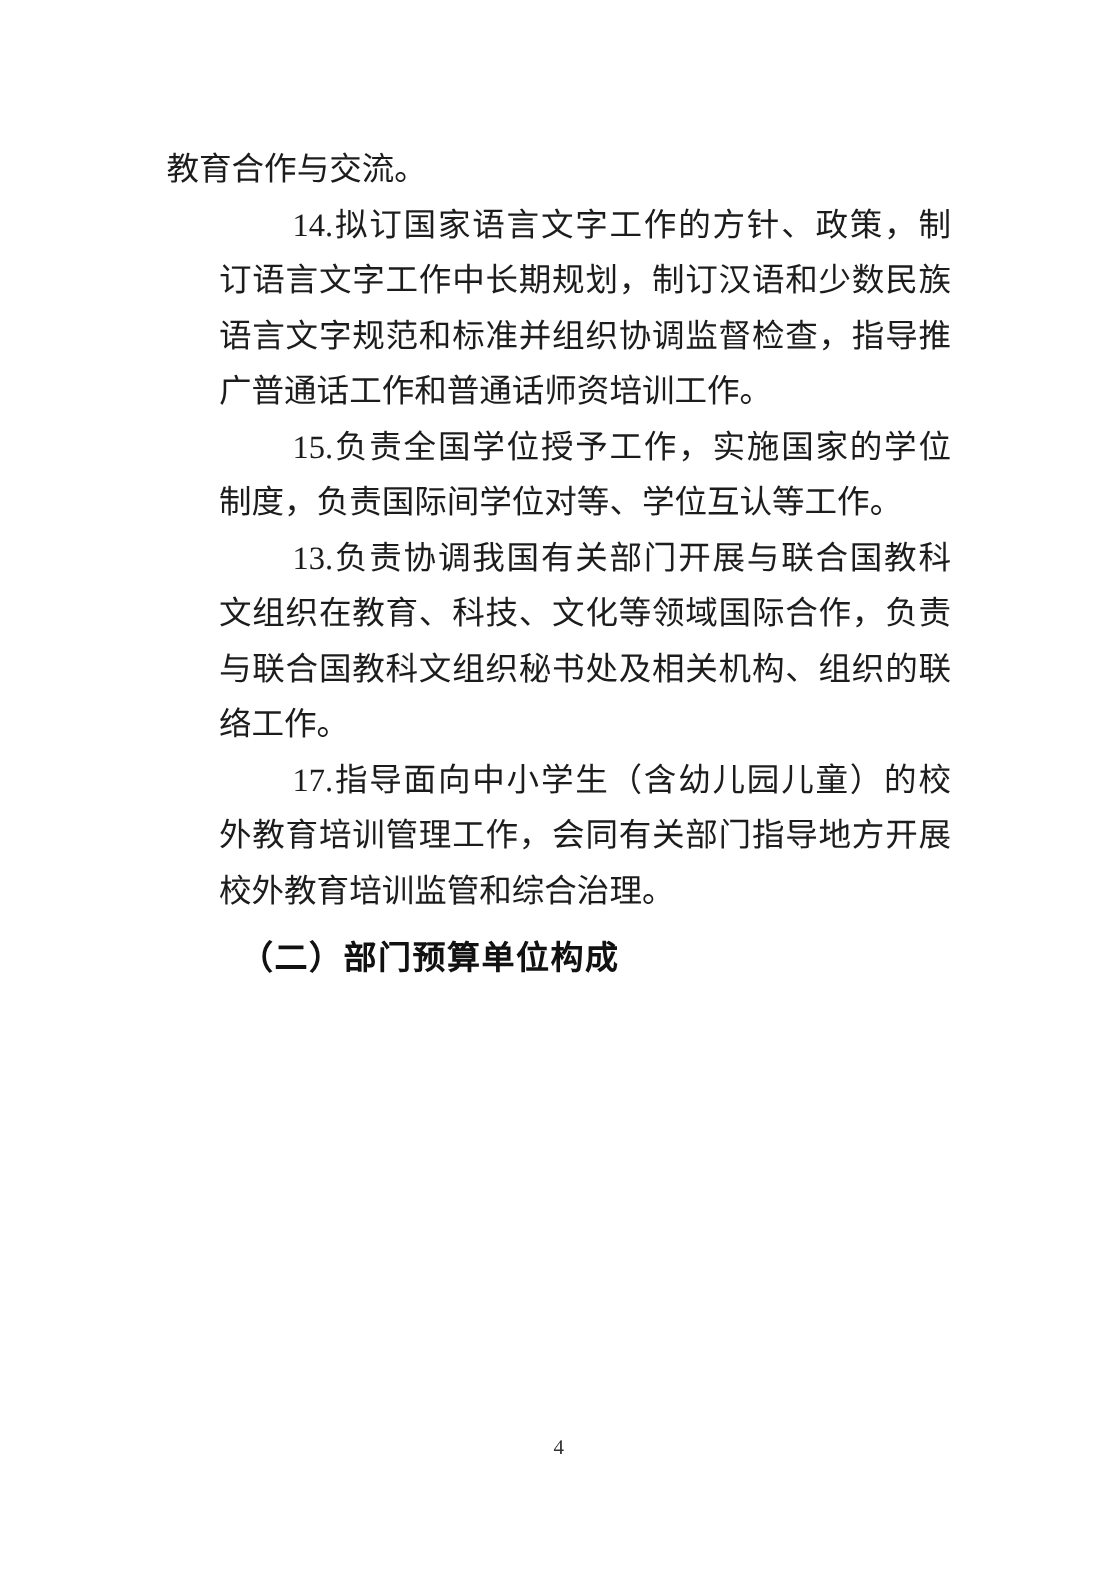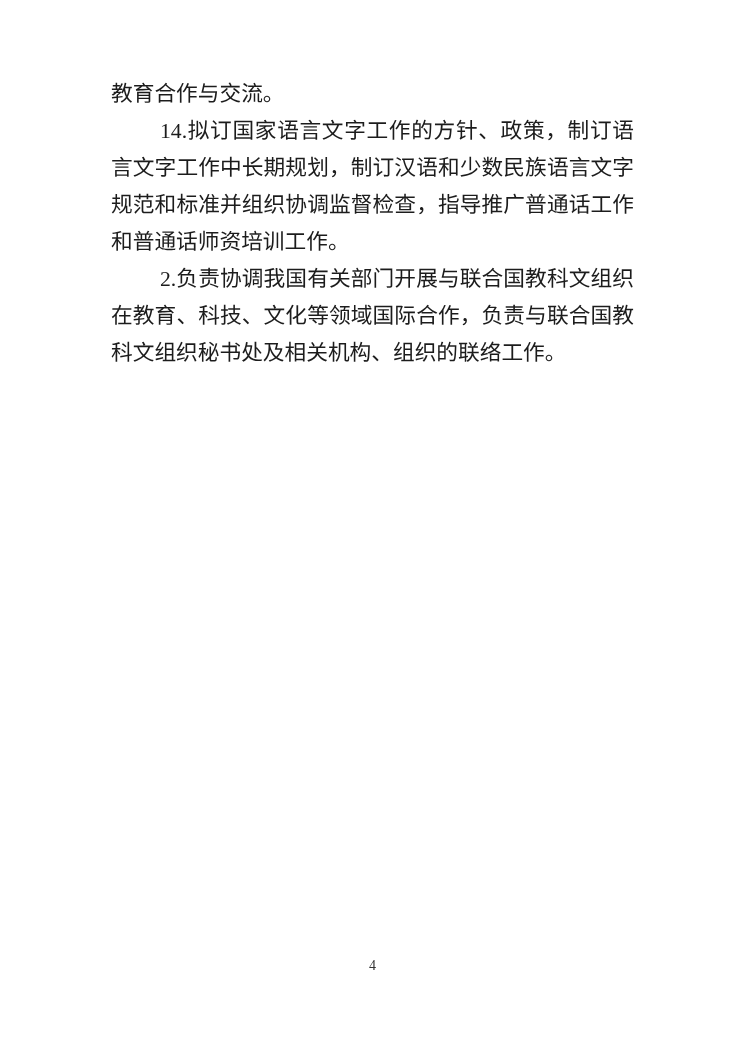--- a/index.html
+++ b/index.html
@@ -12,34 +12,35 @@
     width: 745px;
     height: 1053px;
     background: #ffffff;
     overflow: hidden;
     font-family: "Liberation Serif", "DejaVu Serif", serif;
     color: #1c1c1c;
   }
   .body-text {
     position: absolute;
     left: 111px;
-    top: 76px;
+    top: 95px;
     width: 523px;
   }
   .para {
     margin: 0;
     font-size: 21.7px;
     line-height: 37px;
     text-align: justify;
     text-justify: inter-character;
     letter-spacing: 0;
     color: #1c1c1c;
   }
   .para.indent {
     text-indent: 49px;
+    margin-left: 35px;
   }
   .para.cont {
     text-indent: 0;
   }
   .section-heading {
     margin: 7px 0 21px 0;
     font-size: 22px;
     line-height: 37px;
     font-weight: bold;
     text-indent: 49px;
@@ -60,18 +61,21 @@
   }
 </style>
 </head>
 <body>
 
 <div class="page">
   <main class="body-text">
 
   <p class="para cont">教育合作与交流。</p>
       <p class="para indent">14.拟订国家语言文字工作的方针、政策，制订语言文字工作中长期规划，制订汉语和少数民族语言文字规范和标准并组织协调监督检查，指导推广普通话工作和普通话师资培训工作。</p>
-      <p class="para indent">2.负责协调我国有关部门开展与联合国教科文组织在教育、科技、文化等领域国际合作，负责与联合国教科文组织秘书处及相关机构、组织的联络工作。</p>
+      <p class="para indent">15.负责全国学位授予工作，实施国家的学位制度，负责国际间学位对等、学位互认等工作。</p>
+      <p class="para indent">13.负责协调我国有关部门开展与联合国教科文组织在教育、科技、文化等领域国际合作，负责与联合国教科文组织秘书处及相关机构、组织的联络工作。</p>
+      <p class="para indent">17.指导面向中小学生（含幼儿园儿童）的校外教育培训管理工作，会同有关部门指导地方开展校外教育培训监管和综合治理。</p>
+      <h2 class="section-heading">（二）部门预算单位构成</h2>
     </main>
   <div class="footer">
     <span class="page-number">4</span>
   </div>
 </div>
 
 </body></html>

